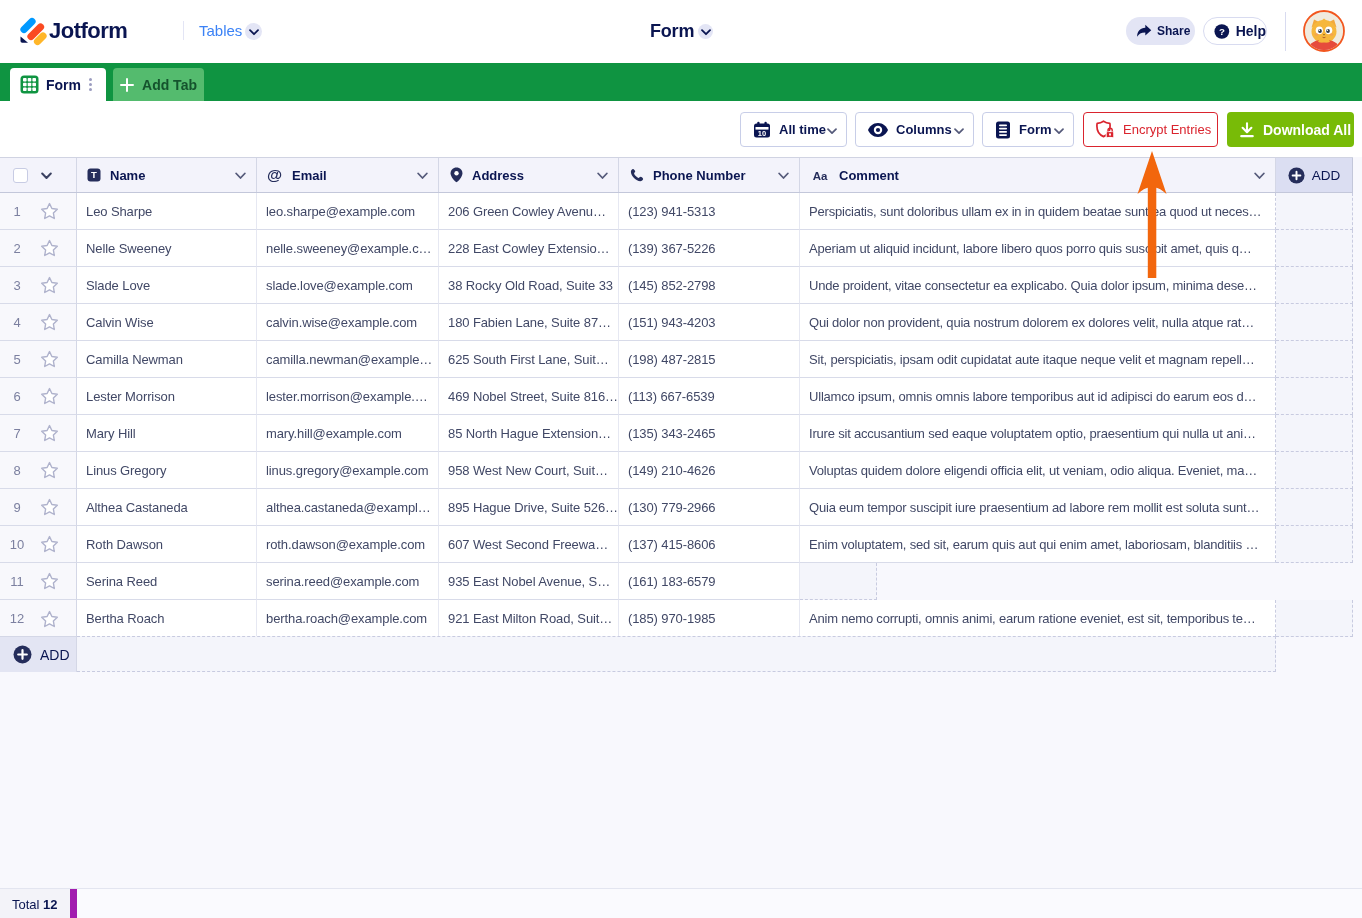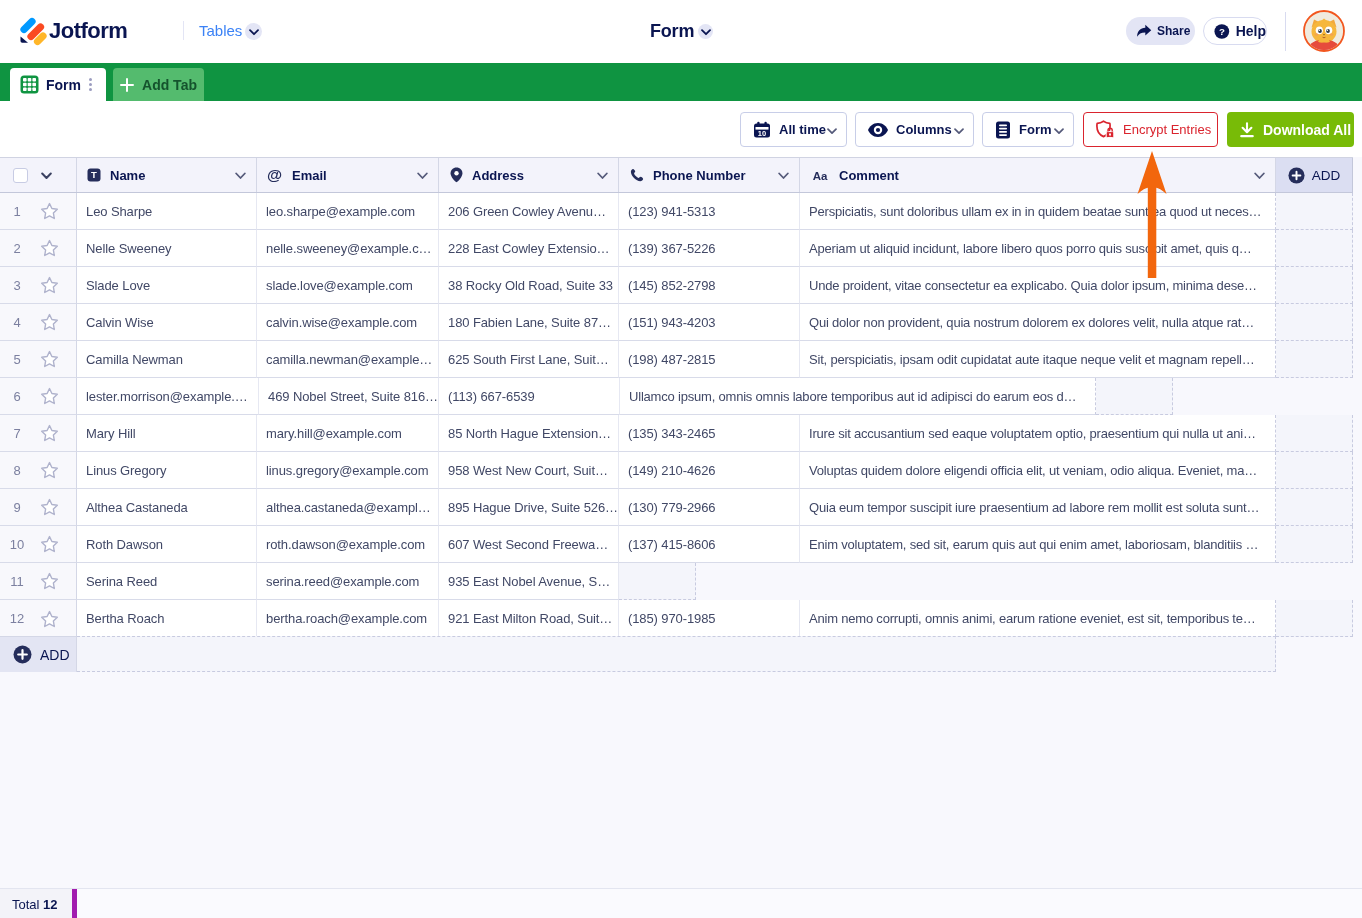--- a/index.html
+++ b/index.html
@@ -74,21 +74,21 @@
 .c3 { width:180px; }
 .c4 { width:181px; }
 .c5 { width:476px; letter-spacing:-0.2px; border-right:1px dashed #C9CCE0; }
 .cadd { width:77px; background:#F4F5FB; border-right:1px dashed #C8CBE0; border-bottom:1px dashed #C8CBE0; }
 
 #addrow { position:absolute; top:636px; left:0; width:1276px; height:36px; display:flex; }
 #addrow .a0 { width:77px; background:#E3E5F3; display:flex; align-items:center; border-right:1px solid #D4D7E6; border-top:1px solid #D4D7E6; }
 #addrow .arest { width:1199px; background:#F4F5FB; border-top:1px dashed #C8CBE0; border-bottom:1px dashed #C8CBE0; border-right:1px dashed #C8CBE0; }
 
 #footer { position:absolute; top:888px; left:0; width:1362px; height:30px; background:#FAFAFE; border-top:1px solid #E3E5F0; }
-#footer .cell { position:absolute; left:0; top:0; width:77px; height:30px; background:#F3F3F9; border-right:5px solid #a21caf; display:flex; align-items:center; }
+#footer .cell { position:absolute; left:0; top:0; width:77px; height:30px; background:#F3F3F9; border-right:7px solid #a21caf; display:flex; align-items:center; }
 #footer .cell span { margin-left:12px; font-size:13px; color:#0A1551; }
 
 #arrow { position:absolute; left:1136px; top:151px; }
 </style>
 </head>
 <body>
 
 <div id="topbar">
   <div id="logo">
     <svg width="33" height="34" viewBox="0 0 33 34">
@@ -422,20 +422,23 @@
       </div>
       <div class="cadd"></div>
     </div>
 <div class="row">
       <div class="c c0">
         <span class="num">6</span>
         <svg width="19" height="18" viewBox="0 0 19 18" style="margin-left:6px;">
           <path d="M9.5 1.6 L11.9 6.5 L17.3 7.3 L13.4 11.1 L14.3 16.5 L9.5 13.9 L4.7 16.5 L5.6 11.1 L1.7 7.3 L7.1 6.5 Z" fill="#ffffff" stroke="#AFB2CC" stroke-width="1.4" stroke-linejoin="round"></path>
         </svg>
       </div>
+      <div class="c c1">
+        <span>Lester Morrison</span>
+      </div>
       <div class="c c2">
         <span>lester.morrison@example.…</span>
       </div>
       <div class="c c3">
         <span>469 Nobel Street, Suite 816…</span>
       </div>
       <div class="c c4">
         <span>(113) 667-6539</span>
       </div>
       <div class="c c5">
@@ -547,20 +550,23 @@
         </svg>
       </div>
       <div class="c c1">
         <span>Serina Reed</span>
       </div>
       <div class="c c2">
         <span>serina.reed@example.com</span>
       </div>
       <div class="c c3">
         <span>935 East Nobel Avenue, S…</span>
+      </div>
+      <div class="c c4">
+        <span>(161) 183-6579</span>
       </div>
       <div class="cadd"></div>
     </div>
 <div class="row">
       <div class="c c0">
         <span class="num">12</span>
         <svg width="19" height="18" viewBox="0 0 19 18" style="margin-left:6px;">
           <path d="M9.5 1.6 L11.9 6.5 L17.3 7.3 L13.4 11.1 L14.3 16.5 L9.5 13.9 L4.7 16.5 L5.6 11.1 L1.7 7.3 L7.1 6.5 Z" fill="#ffffff" stroke="#AFB2CC" stroke-width="1.4" stroke-linejoin="round"></path>
         </svg>
       </div>

